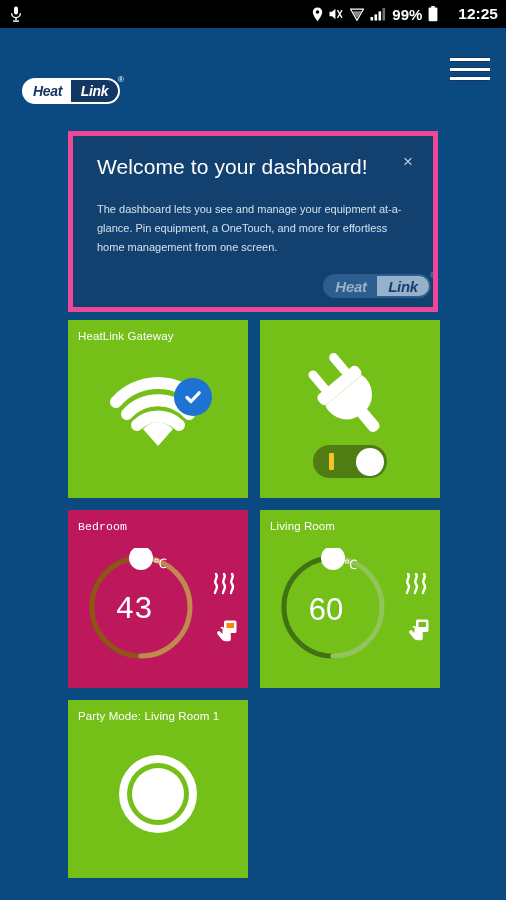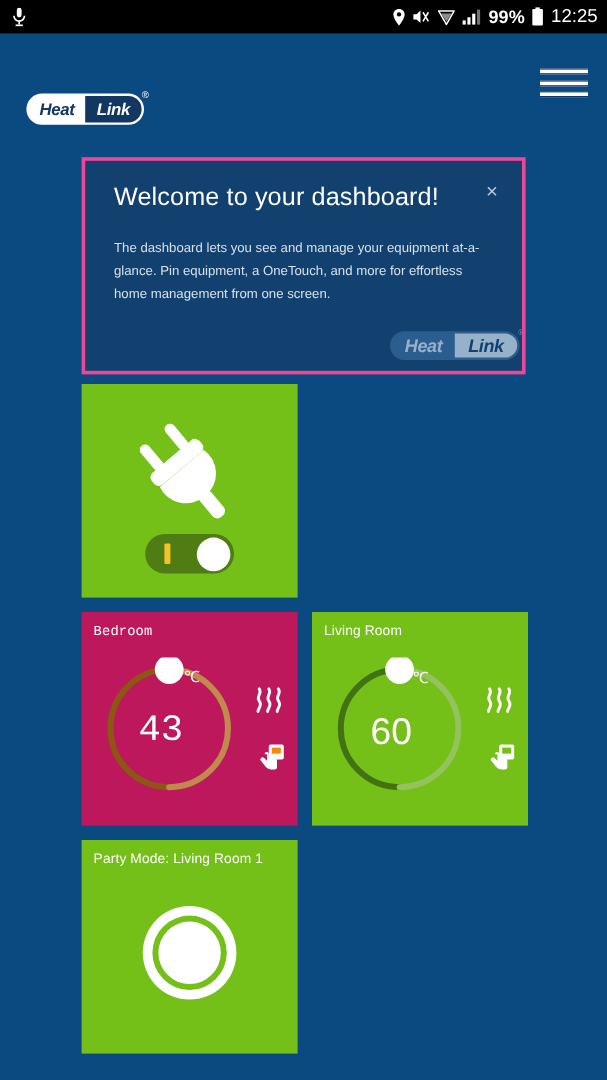--- a/index.html
+++ b/index.html
@@ -42,23 +42,23 @@
   .status-text {
     color: #ffffff;
     font-size: 15px;
     font-weight: bold;
     letter-spacing: 0px;
     line-height: 1;
   }
   .status-time {
     color: #ffffff;
     font-size: 15.5px;
-    font-weight: normal;
+    font-weight: bold;
     line-height: 1;
-    margin-left: 0;
+    margin-left: 14px;
   }
 
   
   .header {
     position: absolute;
     top: 28px; left: 0;
     width: 506px;
     height: 78px;
     background: #0b4a80;
   }
@@ -131,21 +131,21 @@
   }
 
   
   .welcome-card {
     position: absolute;
     left: 68px;
     top: 131px;
     width: 370px;
     height: 181px;
     background: #12416f;
-    border: 3px solid #ec4899;
+    border: 5px solid #ec4899;
     overflow: hidden;
   }
   .welcome-title {
     position: absolute;
     left: 24px;
     top: 19px;
     color: #ffffff;
     font-size: 21px;
     font-weight: normal;
     letter-spacing: 0.1px;
@@ -430,20 +430,38 @@
       <div class="wm-heat">Heat</div>
       <div class="wm-link">Link</div>
       <div class="wm-reg">®</div>
     </div>
   </div>
 
   <div class="tile-grid">
 
     <div class="tile-row">
 
+      <div class="tile green">
+        <div class="tile-title">HeatLink Gateway</div>
+        <div class="tile-center">
+          <div class="wifi-wrap">
+            <svg width="96" height="80" viewBox="0 0 96 80">
+              <path d="M48 74 L33 57 a20 20 0 0 1 30 0 Z" fill="#fff"></path>
+              <path d="M17 42 a42 42 0 0 1 62 0" fill="none" stroke="#fff" stroke-width="12" stroke-linecap="round"></path>
+              <path d="M27 53 a30 30 0 0 1 42 0" fill="none" stroke="#fff" stroke-width="12" stroke-linecap="round"></path>
+              <path d="M6 30 a56 56 0 0 1 84 0" fill="none" stroke="#fff" stroke-width="12" stroke-linecap="round"></path>
+            </svg>
+            <div class="check-badge">
+              <svg width="22" height="22" viewBox="0 0 22 22">
+                <path d="M5 11.5 L9 15.5 L17.2 6.8" fill="none" stroke="#fff" stroke-width="3.2" stroke-linecap="round" stroke-linejoin="round"></path>
+              </svg>
+            </div>
+          </div>
+        </div>
+      </div>
 
       <div class="tile green">
         <div class="tile-center">
           <span style="margin-top:-18px;display:block;">
             <svg width="104" height="96" viewBox="0 0 104 96">
               <g transform="rotate(-40 52 48)">
                 <rect x="34" y="2" width="9" height="26" rx="4.5" fill="#fff"></rect>
                 <rect x="61" y="2" width="9" height="26" rx="4.5" fill="#fff"></rect>
                 <rect x="26" y="25" width="52" height="13" rx="5" fill="#fff"></rect>
                 <path d="M28 38 h48 a24 24 0 0 1 -24 30 a24 24 0 0 1 -24 -30 z" fill="#fff"></path>

